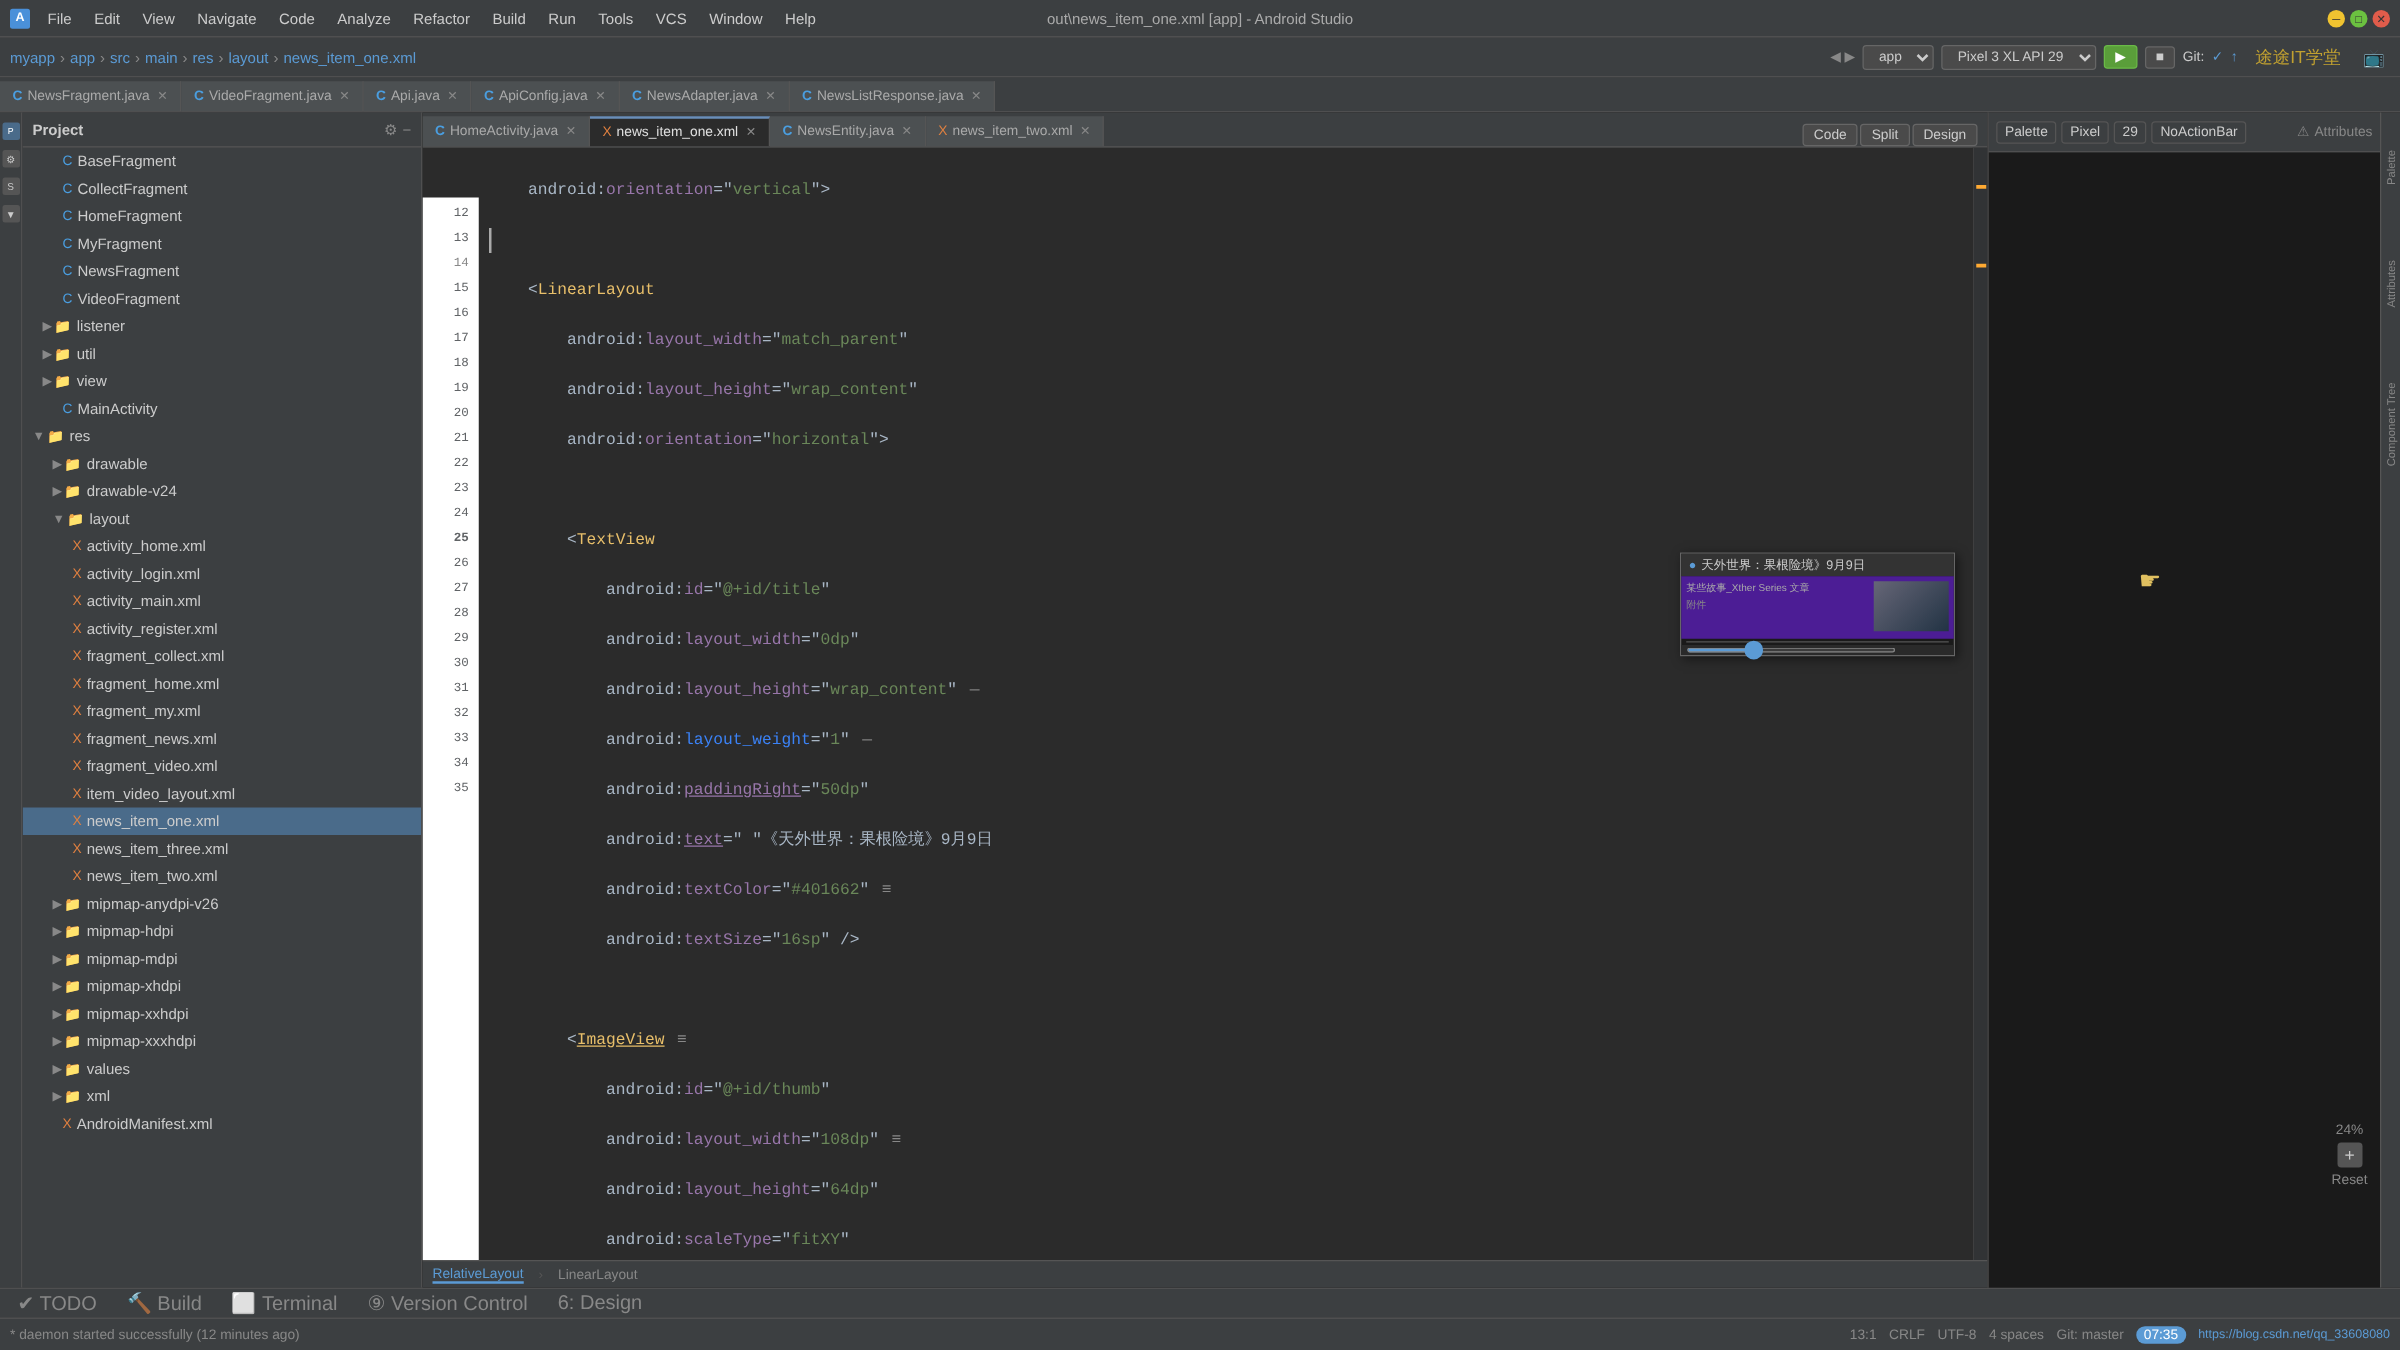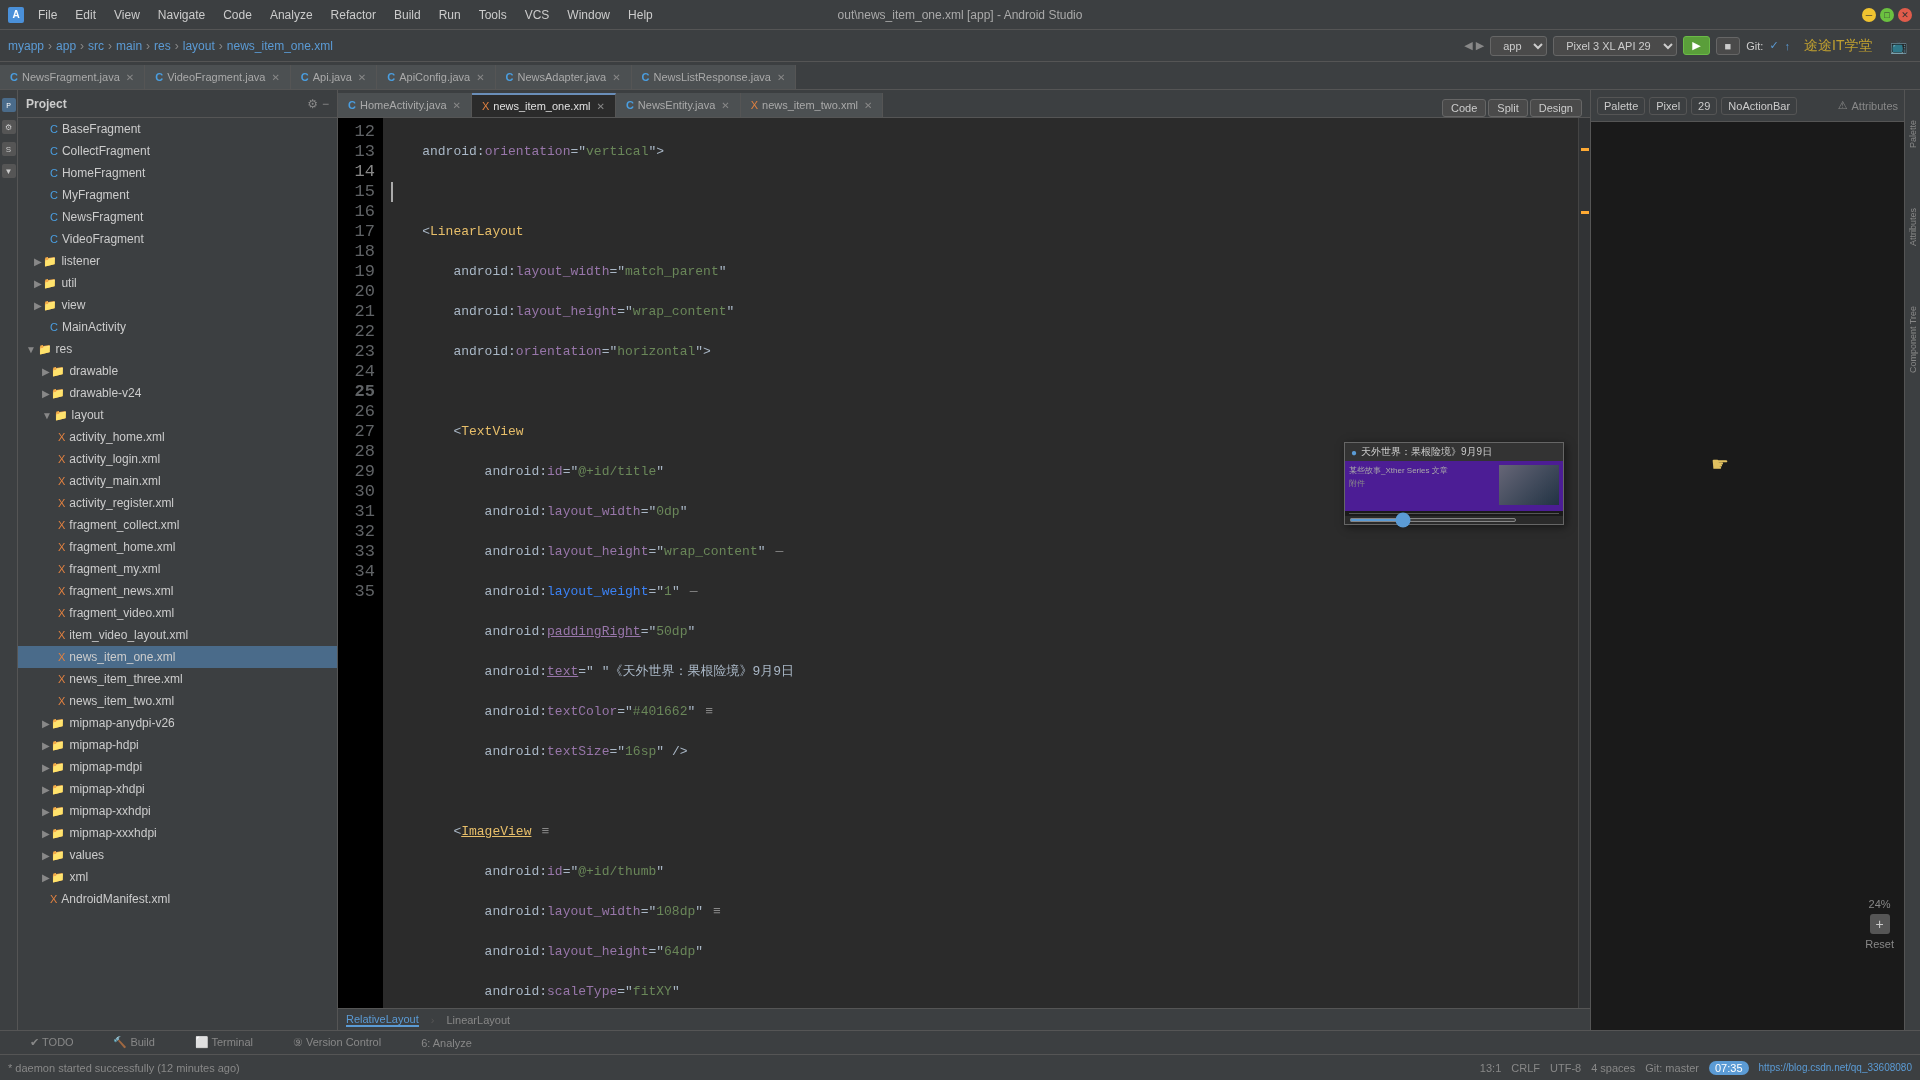--- a/index.html
+++ b/index.html
@@ -209,30 +209,31 @@
 
     
     #code-editor {
       flex: 1;
       display: flex;
       overflow: hidden;
       position: relative;
     }
     #line-numbers {
       width: 45px;
-      background: #000000;
+      background: #ffffff;
       color: #606366;
       font-family: 'Courier New', monospace;
-      font-size: 17px;
+      font-size: 10px;
       line-height: 20px;
       padding: 4px 0;
       text-align: right;
       padding-right: 8px;
       overflow: hidden;
       user-select: none;
+      margin-top: 40px;
     }
     #code-content {
       flex: 1;
       background: #2b2b2b;
       font-family: 'Courier New', monospace;
       font-size: 13px;
       line-height: 20px;
       padding: 4px 8px;
       overflow-y: auto;
       overflow-x: auto;
@@ -348,25 +349,24 @@
     #bottom-bar {
       height: 24px;
       background: #3c3f41;
       display: flex;
       align-items: center;
       padding: 0 8px;
       gap: 12px;
       border-top: 1px solid #555;
     }
     .bottom-tab {
-      font-size: 11px;
+      font-size: 16px;
       color: #888;
       cursor: pointer;
       padding: 2px 6px;
-      margin-left: 16px;
     }
 
     
     ::-webkit-scrollbar { width: 8px; height: 8px; }
     ::-webkit-scrollbar-track { background: #2b2b2b; }
     ::-webkit-scrollbar-thumb { background: #555; border-radius: 4px; }
 
     
     #video-overlay {
       position: absolute;
@@ -871,21 +871,21 @@
       </div>
     </div>
   </div>
 </div>
 
 <div id="bottom-bar">
   <span class="bottom-tab">✔ TODO</span>
   <span class="bottom-tab">🔨 Build</span>
   <span class="bottom-tab">⬜ Terminal</span>
   <span class="bottom-tab">⑨ Version Control</span>
-  <span class="bottom-tab">6: Analyze</span>
+  <span class="bottom-tab">6: Design</span>
 </div>
 
 <div id="status-bar">
   <div class="status-left">
     <span>* daemon started successfully (12 minutes ago)</span>
   </div>
   <div class="status-right">
     <span class="status-item">13:1</span>
     <span class="status-item">CRLF</span>
     <span class="status-item">UTF-8</span>

